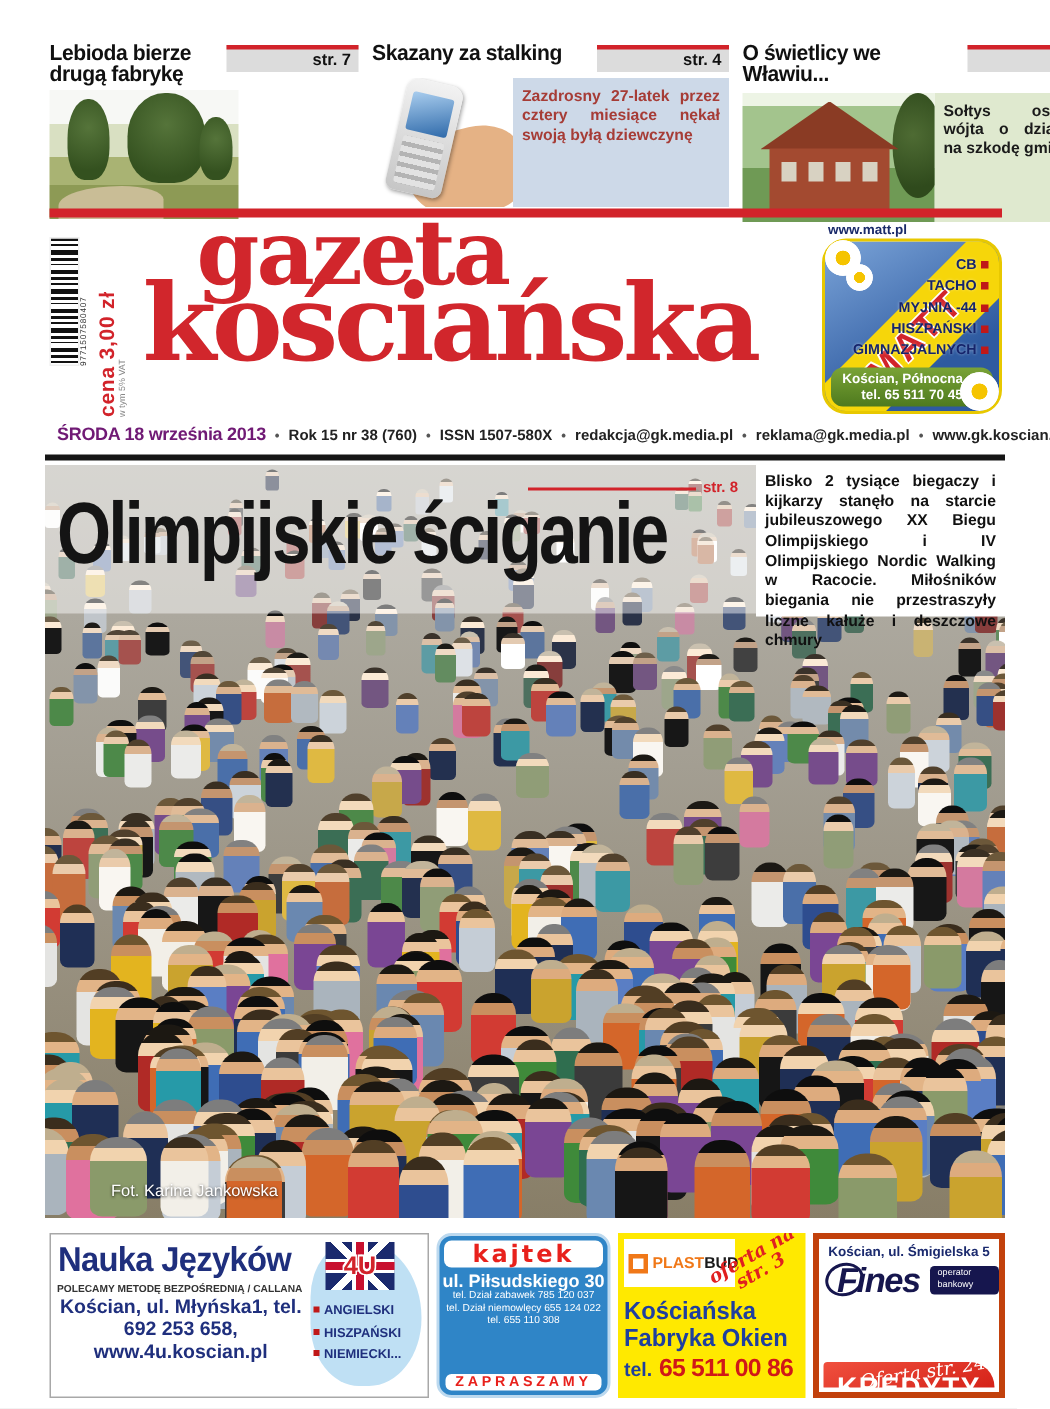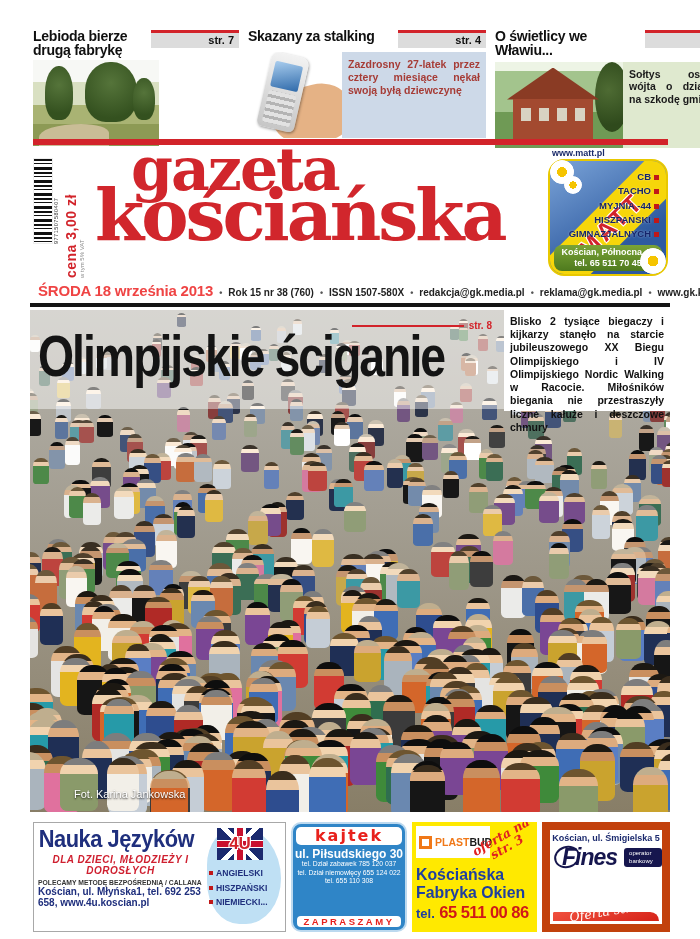--- a/index.html
+++ b/index.html
@@ -65,21 +65,21 @@
   .matt-services li { font-size:9.5px; font-weight:bold; color:#15246b; line-height:1.5; text-shadow:0 0 2px rgba(255,255,255,.5); }
   .matt-services li::after { content:""; display:inline-block; width:5px; height:5px; background:#c01818; margin-left:3px; }
   .matt-foot { position:absolute; left:4px; right:4px; bottom:3px; background:linear-gradient(#7aa336,#4e7a1e); border-radius:8px; color:#fff; text-align:center; font-size:9px; font-weight:bold; line-height:1.25; padding:2px 0; z-index:2; }
   .daisy { position:absolute; width:18px; height:18px; background:radial-gradient(circle,#f5c400 0 28%,#fff 30% 70%, rgba(255,255,255,0) 72%); border-radius:50%; z-index:4; }
   .daisy.d1 { left:2px; top:10px; width:24px; height:24px; }
   .daisy.d2 { left:16px; top:26px; }
   .daisy.d3 { right:2px; bottom:2px; width:26px; height:26px; }
 
   
   .dateline { position:absolute; left:38px; top:282px; width:630px; display:flex; align-items:baseline; white-space:nowrap; }
-  .dl-date { font-size:15px; font-weight:bold; color:#ef4444; letter-spacing:-.2px; }
+  .dl-date { font-size:12px; font-weight:bold; color:#701a75; letter-spacing:-.2px; }
   .dl-item { font-size:10px; color:#222; font-weight:bold; }
   .dl-item::before { content:"•"; color:#555; margin:0 6px; font-size:9px; }
   .black-rule { position:absolute; left:30px; top:303px; width:640px; height:4px; background:#151515; }
 
   
   .hero { position:absolute; left:30px; top:310px; width:640px; height:502px; overflow:hidden; background:linear-gradient(180deg,#b5b2aa 0%,#a39e92 40%,#958d7b 72%,#887e67 100%); }
   .person { position:absolute; }
   .headline-strip { position:absolute; left:0; right:0; top:0; height:99px; background:rgba(255,255,255,.46); z-index:150; }
   .page-ref { position:absolute; top:10px; right:178px; display:flex; align-items:center; gap:5px; z-index:160; }
   .page-ref .red-line { width:112px; height:2px; background:#d2232a; }
@@ -89,21 +89,21 @@
   .credit { position:absolute; left:44px; bottom:12px; color:#fff; font-size:11px; text-shadow:0 1px 2px rgba(0,0,0,.85); z-index:180; }
 
   
   .ads { position:absolute; left:33px; top:822px; width:637px; height:110px; display:flex; gap:5px; }
 
   .ad-school { width:253px; background:#fff; border:1px solid #a8a8a8; display:flex; padding:3px 4px; }
   .school-left { flex:1; text-align:center; }
   .school-title { font-size:23px; font-weight:bold; color:#1f2f7d; letter-spacing:-.5px; transform:scaleX(.95); transform-origin:left; white-space:nowrap; }
   .school-script { font-size:10px; font-weight:bold; font-style:italic; color:#cf2030; letter-spacing:.5px; margin-top:1px; }
   .school-line1 { font-size:6.8px; font-weight:bold; color:#333; margin-top:3px; text-align:left; }
-  .school-line2 { font-size:10px; font-weight:bold; color:#1f2f7d; text-align:left; }
+  .school-line2 { font-size:13px; font-weight:bold; color:#1f2f7d; text-align:center; }
   .school-band { margin-top:3px; background:#cf2030; border-radius:9px; padding:1px 6px 2px; text-align:left; }
   .school-band .b-small { font-size:6px; font-style:italic; color:#fff; }
   .school-band .b-big { font-size:8.6px; font-weight:bold; color:#fff; letter-spacing:.2px; }
   .school-right { width:78px; position:relative; flex-shrink:0; }
   .map-blob { position:absolute; inset:2px 0 4px 4px; background:#bfe0f4; border-radius:42% 58% 52% 48%; }
   .uk-flag { position:absolute; left:14px; top:2px; width:46px; height:32px;
     background:
       linear-gradient(0deg, transparent 42%, #c8102e 42% 58%, transparent 58%),
       linear-gradient(90deg, transparent 44%, #c8102e 44% 56%, transparent 56%),
       linear-gradient(0deg, transparent 36%, #fff 36% 64%, transparent 64%),
@@ -127,21 +127,21 @@
   .pb-logo { width:74px; height:32px; background:#fff; display:flex; align-items:center; gap:3px; padding:0 3px; }
   .pb-window { width:13px; height:13px; border:3px solid #f07818; background:#fff; flex-shrink:0; }
   .pb-name { font-size:10.5px; font-weight:bold; white-space:nowrap; }
   .pb-name .o { color:#f07818; } .pb-name .k { color:#1a1a1a; }
   .pb-note { position:absolute; right:0px; top:8px; width:66px; transform:rotate(-30deg); color:#e02020; font-style:italic; font-weight:bold; font-size:12.5px; line-height:.95; text-align:center; font-family:"DejaVu Serif", serif; }
   .pb-lines { margin-top:8px; color:#1f3f9f; font-weight:bold; font-size:16.5px; line-height:1.08; transform:scaleX(.96); transform-origin:left; white-space:nowrap; }
   .pb-tel { margin-top:1px; white-space:nowrap; }
   .pb-tel .t { color:#1f3f9f; font-weight:bold; font-size:13px; }
   .pb-tel .n { color:#d01818; font-weight:bold; font-size:16.5px; letter-spacing:-.5px; }
 
-  .ad-fines { width:128px; background:#fff; border:8px solid #c2410c; position:relative; overflow:hidden; }
+  .ad-fines { width:128px; background:#fff; border:4px solid #c2410c; position:relative; overflow:hidden; }
   .fines-addr { text-align:center; color:#1b2a6e; font-size:9px; font-weight:bold; margin-top:3px; }
   .fines-row { display:flex; align-items:center; margin:1px 0 0 8px; }
   .fines-name { position:relative; font-size:23px; font-weight:bold; font-style:italic; color:#16164e; letter-spacing:-1px; padding:0 4px; }
   .fines-ring { position:absolute; left:-4px; top:2px; width:26px; height:22px; border:2px solid #16164e; border-radius:50%; transform:rotate(-18deg); }
   .fines-badge { background:#16164e; color:#fff; font-size:6px; line-height:1.2; padding:2px 5px; border-radius:3px; margin-left:3px; }
   .fines-red { position:absolute; left:3px; right:3px; top:38px; bottom:3px; background:linear-gradient(160deg,#f0503e,#d52218); border-radius:14px 86px 2px 2px; color:#fff;margin-top:44px; }
   .fines-big { text-align:center; font-size:19px; font-weight:bold; letter-spacing:1px; margin-top:7px; transform:scaleX(.98); }
   .fines-l1 { font-size:10.5px; font-weight:bold; margin:2px 0 0 7px; }
   .fines-l2 { font-size:9px; font-weight:bold; margin-left:7px; }
   .fines-note { position:absolute; right:5px; bottom:3px; font-style:italic; font-size:12.5px; transform:rotate(-9deg); font-family:"DejaVu Serif", serif; white-space:nowrap; }
@@ -819,21 +819,20 @@
     <h2 class="headline">Olimpijskie ściganie</h2>
     <div class="lead-box">Blisko 2 tysiące biegaczy i kijkarzy stanęło na starcie jubileuszowego XX Biegu Olimpijskiego i IV Olimpijskiego Nordic Walking w Racocie. Miłośników biegania nie przestraszyły liczne kałuże i deszczowe chmury</div>
     <figcaption class="credit">Fot. Karina Jankowska</figcaption>
   </figure>
 
   <footer class="ads">
 
     <div class="ad-school">
       <div class="school-left">
         <div class="school-title">Nauka Języków</div>
-        <div class="school-script">DLA DZIECI, MŁODZIEŻY I DOROSŁYCH</div>
         <div class="school-line1">POLECAMY METODĘ BEZPOŚREDNIĄ / CALLANA</div>
         <div class="school-line2">Kościan, ul. Młyńska1, tel. 692 253 658, www.4u.koscian.pl</div>
       </div>
       <div class="school-right">
         <span class="map-blob"></span>
         <div class="uk-flag">
           <span class="fourU">4U</span>
         </div>
         <ul class="langs">
           <li>ANGIELSKI</li>

